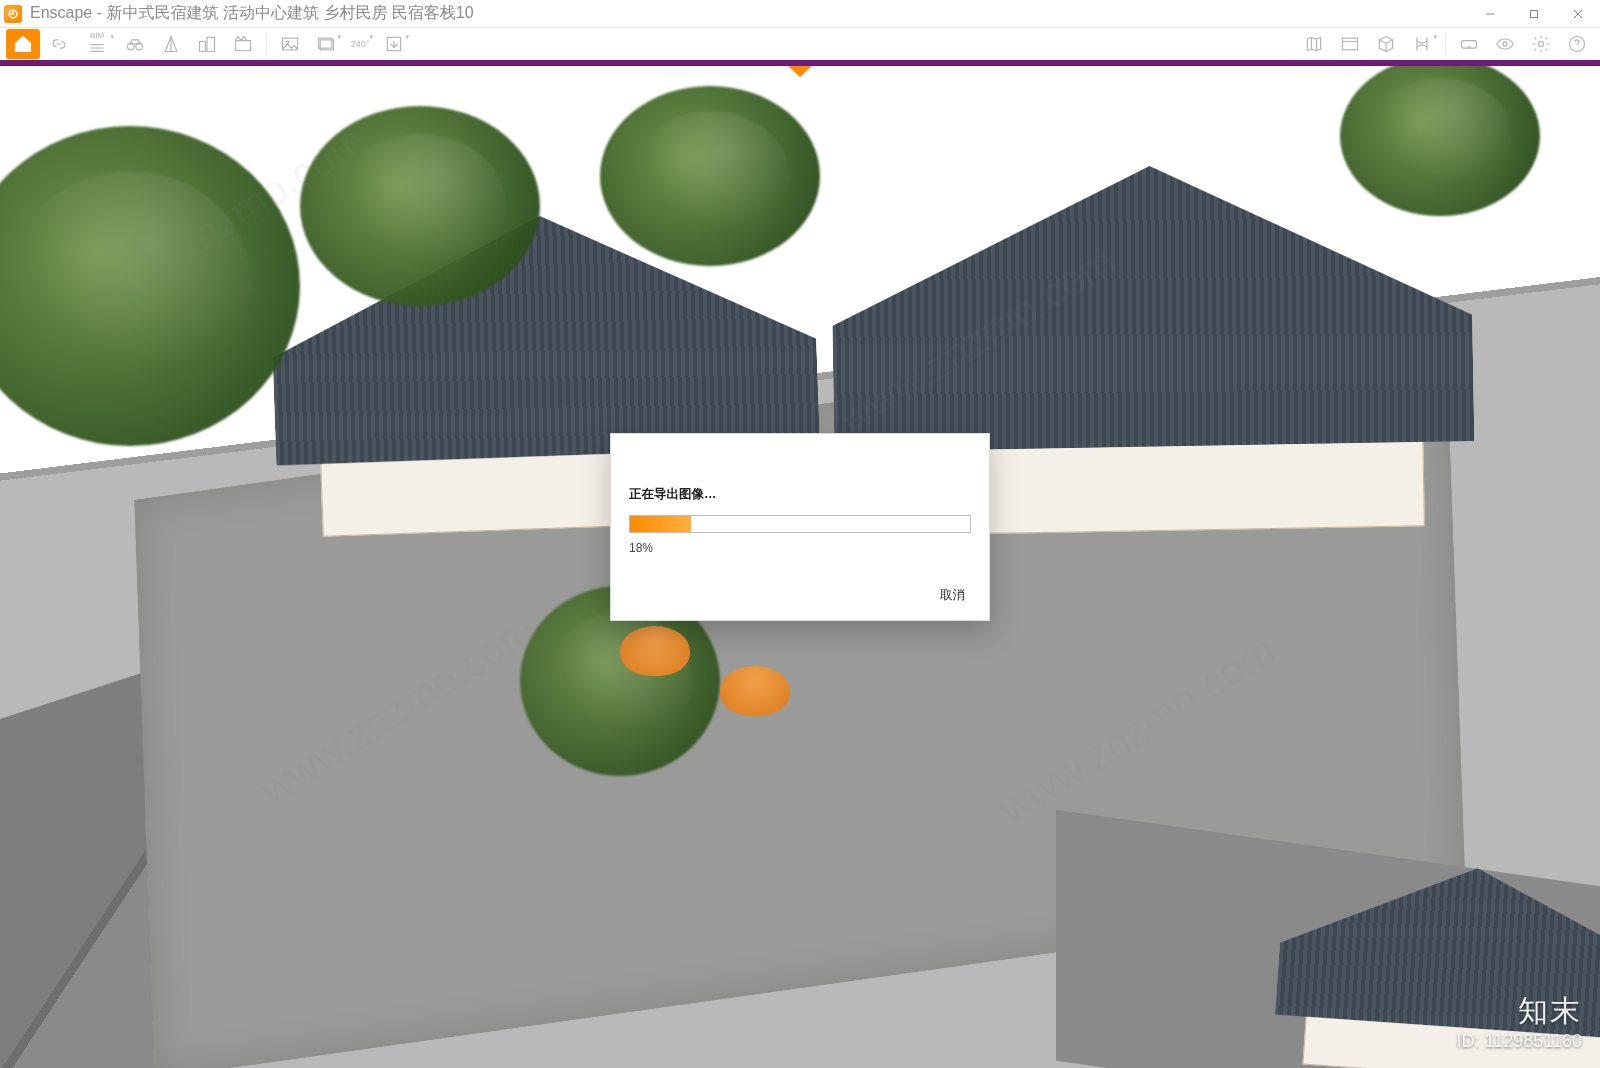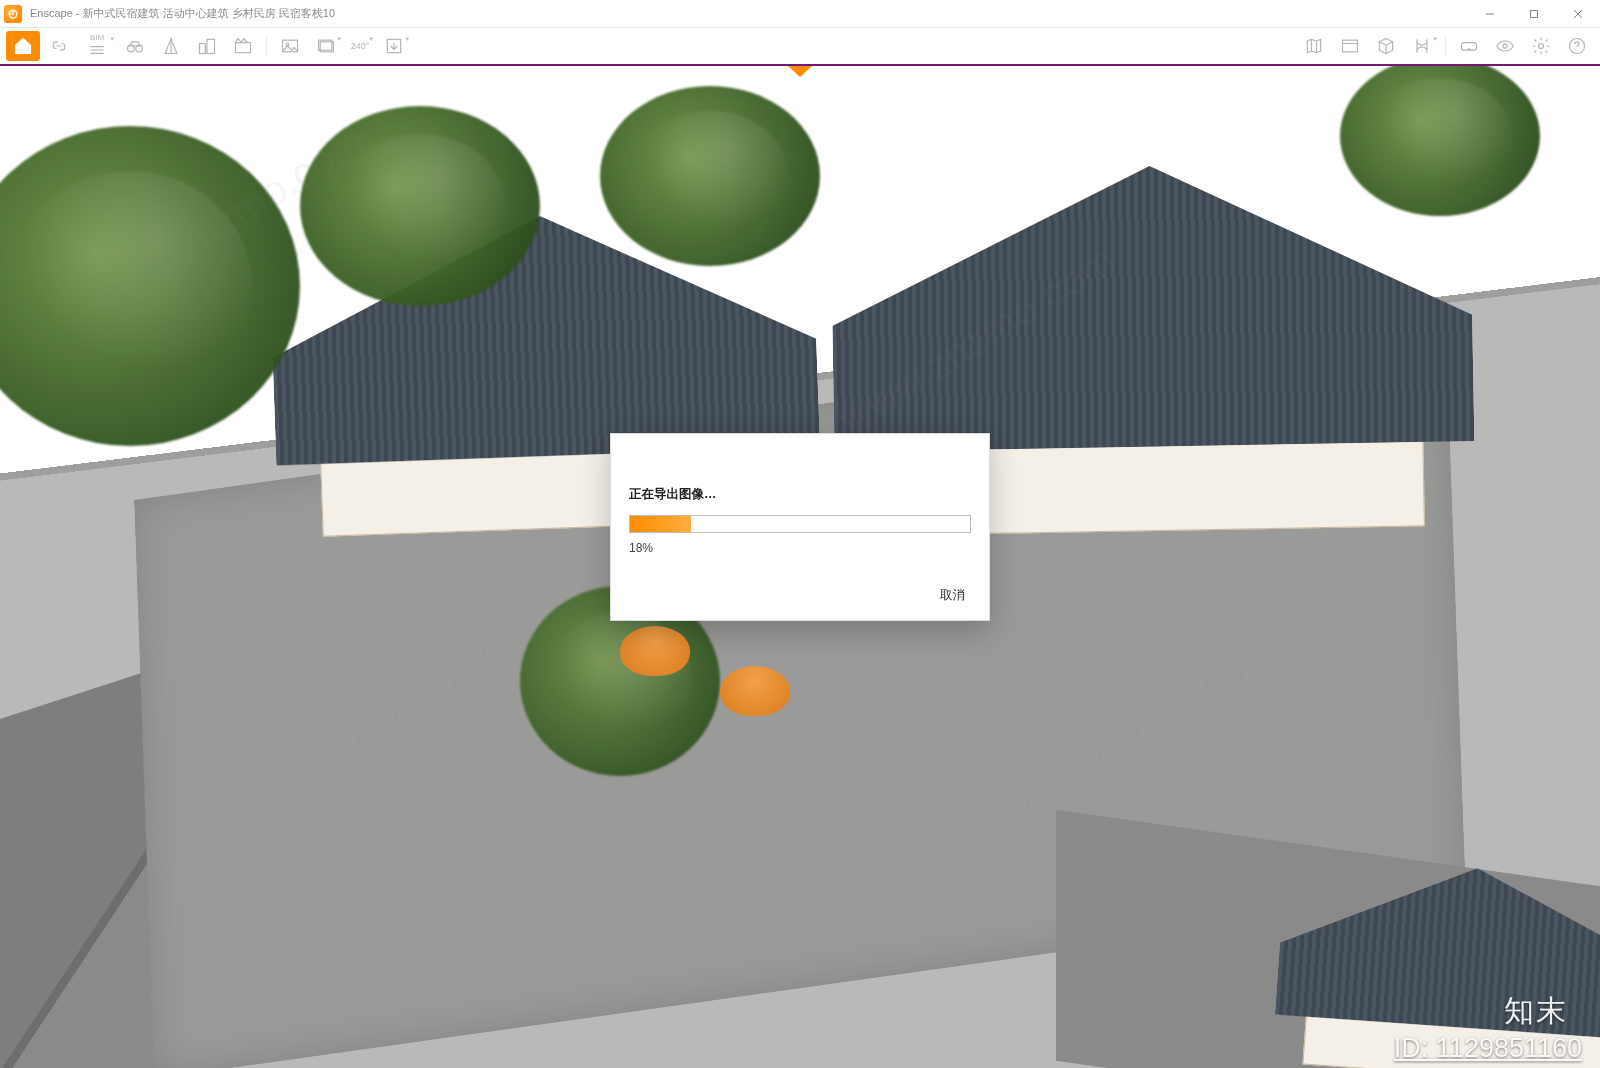--- a/index.html
+++ b/index.html
@@ -26,39 +26,39 @@
     position: relative;
   }
   .titlebar .logo {
     width: 18px; height: 18px;
     border-radius: 3px;
     background: radial-gradient(circle at 35% 35%, #ffb347, #ff8c00 70%);
     margin-right: 8px;
     display: flex; align-items: center; justify-content: center;
     color: #fff; font-size: 11px; font-weight: bold;
   }
-  .titlebar .apptitle { color: #8a8a8a; font-size: 11px; }
+  .titlebar .apptitle { color: #8a8a8a; font-size: 16px; }
   .titlebar .winctrls {
     position: absolute; right: 0; top: 0; height: 28px;
     display: flex;
   }
   .winbtn {
     width: 44px; height: 28px; display: flex; align-items: center; justify-content: center;
     color: #888;
   }
   .winbtn svg { width: 10px; height: 10px; }
 
   
   .toolbar {
     height: 38px;
     background: #ffffff;
     display: flex;
     align-items: center;
     padding: 0 6px;
-    border-bottom: 2px solid #701a75;
+    border-bottom: 6px solid #701a75;
     gap: 2px;
   }
   .toolbar .spacer { flex: 1; }
   .tbtn {
     width: 34px; height: 30px;
     display: flex; align-items: center; justify-content: center;
     color: #b4b4b4;
     border-radius: 3px;
     position: relative;
   }
@@ -161,33 +161,32 @@
   
   .notch {
     position: absolute; top: -1px; left: 50%; transform: translateX(-50%);
     width: 30px; height: 14px;
     display: flex; align-items: flex-start; justify-content: center;
   }
   .notch svg { width: 26px; height: 14px; }
 
   
   .watermark-brand {
-    position: absolute; right: 32px; bottom: 36px;
+    position: absolute; right: 18px; bottom: 36px;
     color: rgba(255,255,255,0.92);
     font-size: 30px;
     font-weight: 400;
     letter-spacing: 2px;
     text-shadow: 0 1px 3px rgba(0,0,0,0.5);
   }
   .watermark-id {
-    position: absolute; right: 18px; bottom: 4px;
+    position: absolute; right: 18px; bottom: 16px;
     color: rgba(255,255,255,0.92);
-    font-size: 27px;
+    font-size: 18px;
     text-shadow: 0 1px 3px rgba(0,0,0,0.5);
-    text-decoration: underline;
   }
   .diag-wm {
     position: absolute; inset: 0; pointer-events: none;
     opacity: 0.07; color: #888;
     font-size: 42px;
     white-space: nowrap;
   }
   .diag-wm span {
     position: absolute;
     transform: rotate(-32deg);

